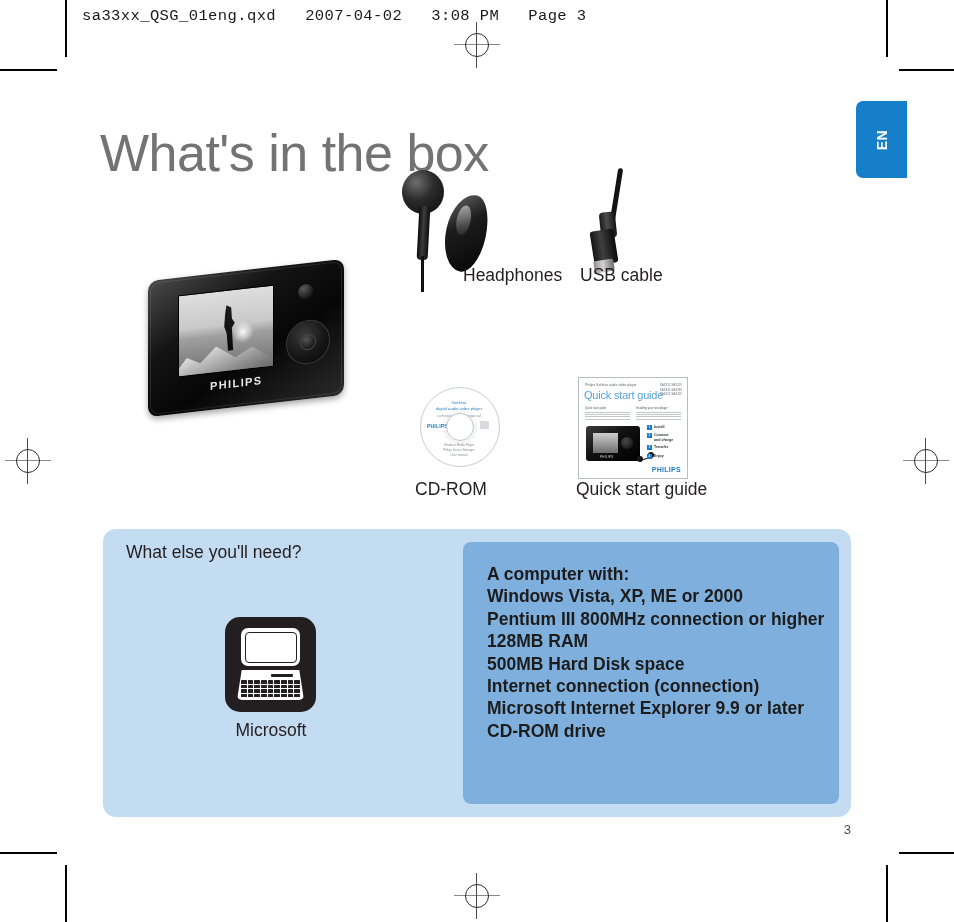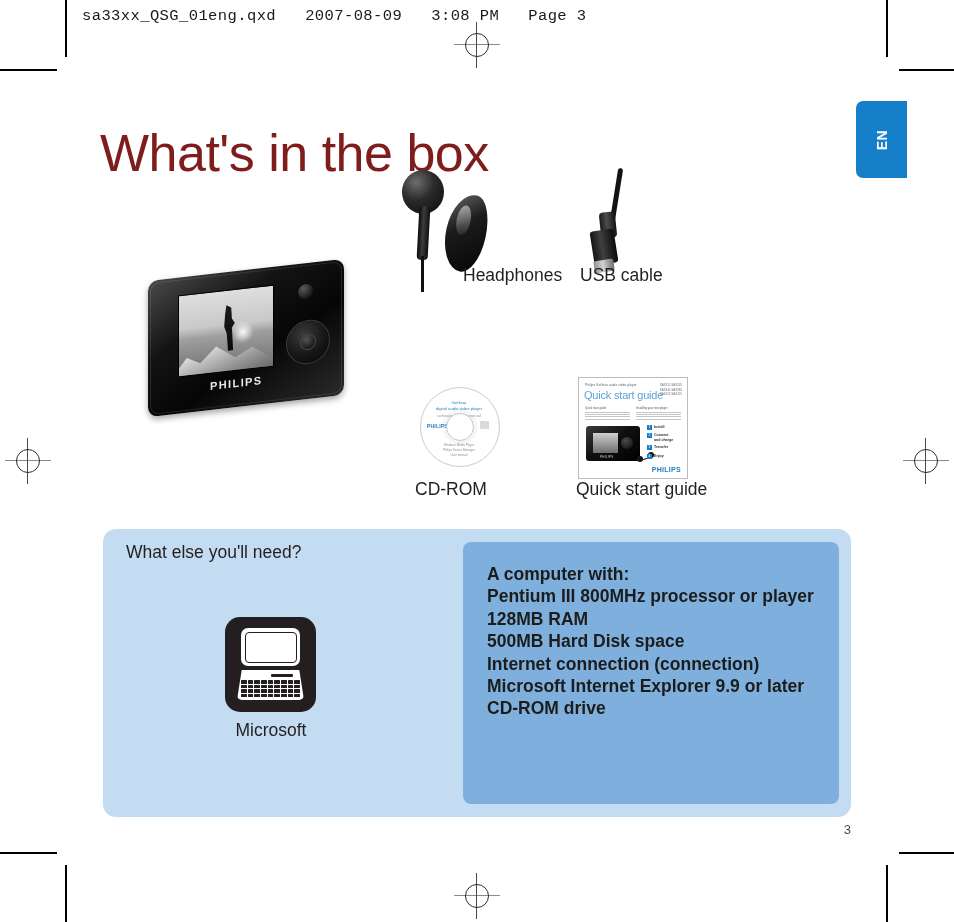--- a/index.html
+++ b/index.html
@@ -60,21 +60,21 @@
   }
 
   
   .page-title {
     position: absolute;
     left: 100px;
     top: 92px;
     font-size: 52px;
     font-weight: 400;
     letter-spacing: -0.5px;
-    color: #7f1d1d;
+    color: #737373;
     line-height: 1;
     text-align: right;
   }
 
   
   .lang-tab {
     position: absolute;
     left: 856px;
     top: 101px;
     width: 51px;
@@ -538,21 +538,21 @@
     <div class="hline"></div>
       <div class="vline"></div>
       <div class="ring"></div>
   </div>
   <div class="reg-mark" style="left:454px;top:873px;">
     <div class="hline"></div>
       <div class="vline"></div>
       <div class="ring"></div>
   </div>
 
-  <div class="slug">sa33xx_QSG_01eng.qxd   2007-08-09   3:08 PM   Page 3</div>
+  <div class="slug">sa33xx_QSG_01eng.qxd   2007-04-02   3:08 PM   Page 3</div>
 
   <h1 class="page-title">What's in the box</h1>
 
   <div class="lang-tab">
     <span>EN</span>
   </div>
 
   <div class="photo player-wrap">
     <div class="player-body"></div>
     <div class="player-screen">
@@ -654,21 +654,22 @@
       <div class="qsg-brand">PHILIPS</div>
     </div>
   </div>
   <div class="caption" style="left:576px;top:479px;">Quick start guide</div>
 
   <div class="needs-panel">
     <div class="needs-title">What else you'll need?</div>
     <div class="needs-inner">
       <div class="needs-list">
         <div>A computer with:</div>
-        <div>Pentium III 800MHz processor or player</div>
+        <div>Windows Vista, XP, ME or 2000</div>
+        <div>Pentium III 800MHz connection or higher</div>
         <div>128MB RAM</div>
         <div>500MB Hard Disk space</div>
         <div>Internet connection (connection)</div>
         <div>Microsoft Internet Explorer 9.9 or later</div>
         <div>CD-ROM drive</div>
       </div>
     </div>
   </div>
 
   <div class="computer-icon">

